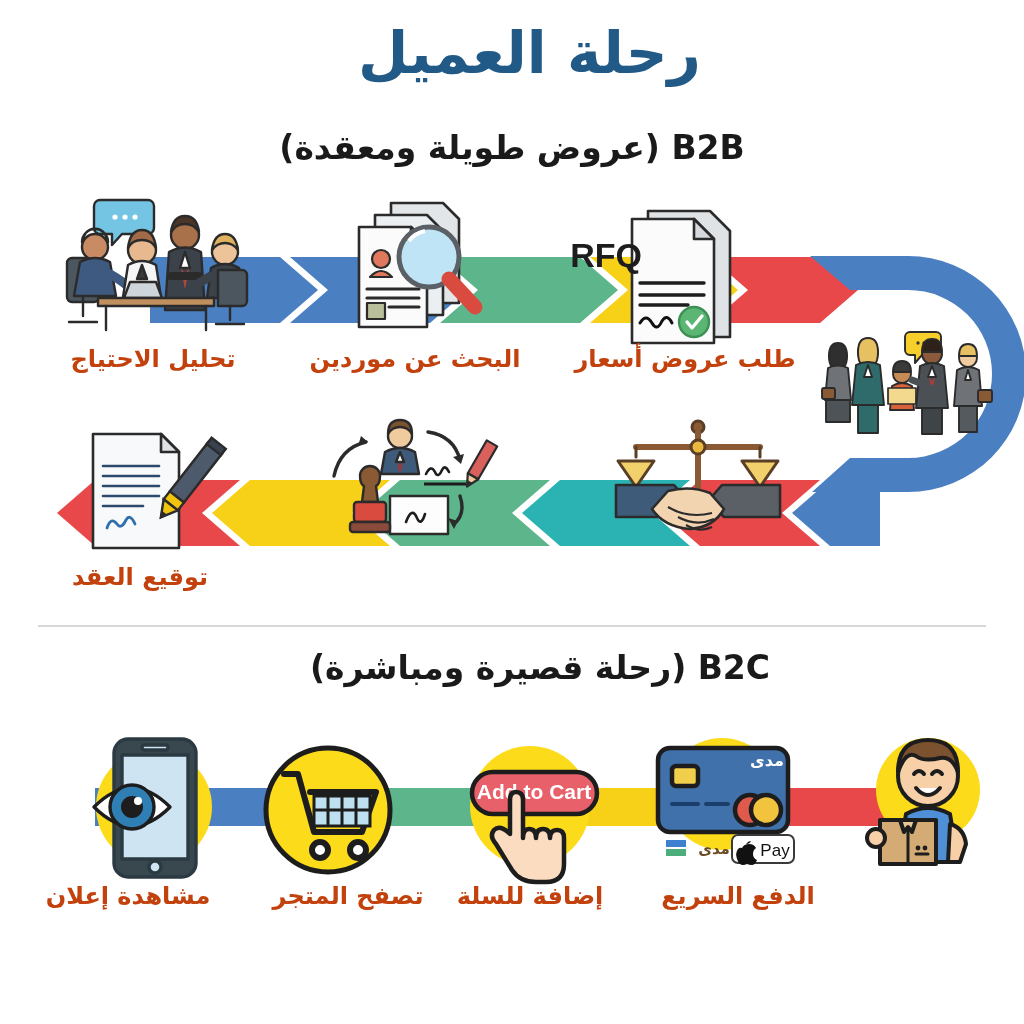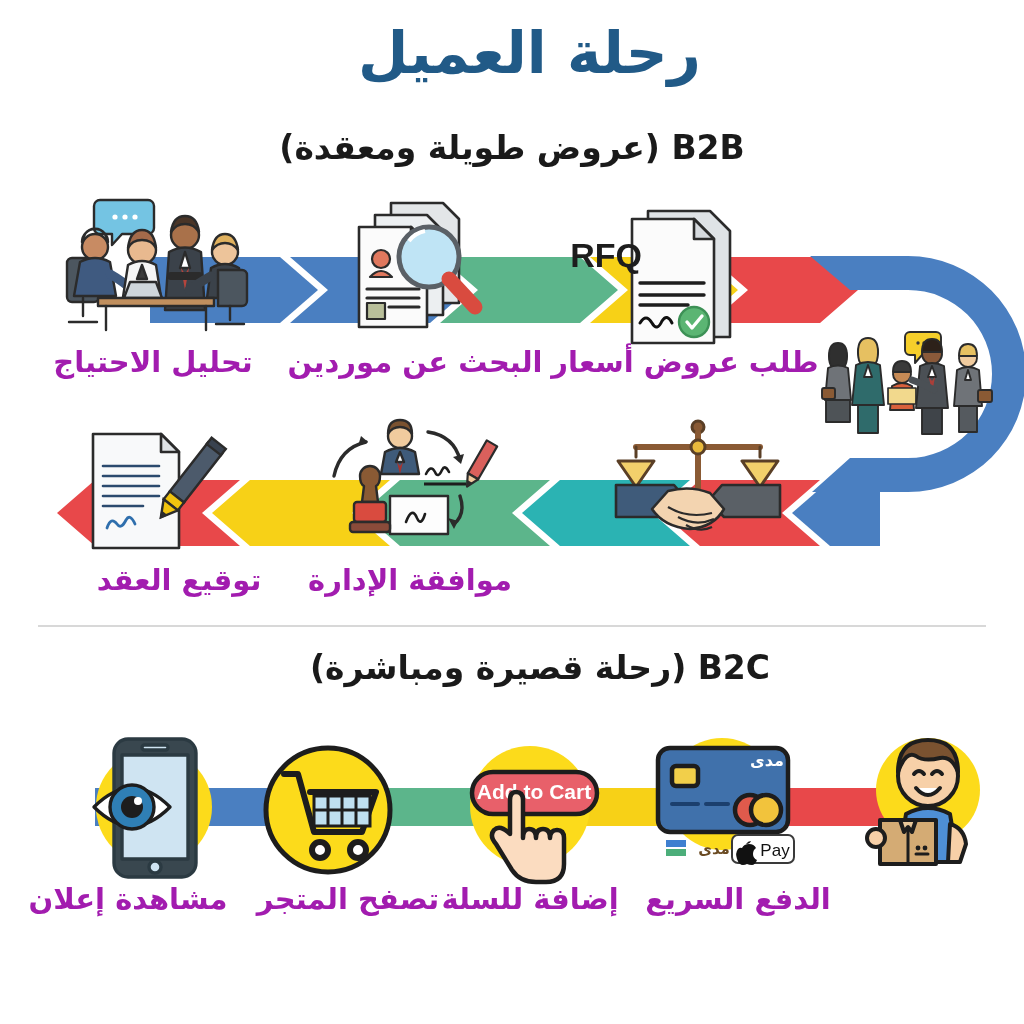--- a/index.html
+++ b/index.html
@@ -35,23 +35,23 @@
   .divider {
     position:absolute; left:38px; top:625px;
     width:948px; height:2px; background:#d8d8d8;
   }
 
   
   .band { position:absolute; }
   .label {
     position:absolute;
     text-align:left;
-    font-size:29px;
+    font-size:24px;
     font-weight:bold;
-    color:#a21caf;
+    color:#c2410c;
     white-space:nowrap;
     transform:translateX(-50%);
   }
   .icon { position:absolute; }
   svg { display:block; overflow:visible; }
 </style>
 </head>
 <body>
 
 <div class="page">
@@ -249,21 +249,21 @@
       <path d="M22,100 q4,-12 10,-4 q4,6 9,-4 q4,-7 9,4" stroke="#2f6fad" stroke-width="2.8" fill="none" stroke-linecap="round"></path>
       <g transform="rotate(38 96 62)">
         <path d="M88,8 h18 v62 h-18 z" fill="#4c5a6b" stroke="#2b2b2b" stroke-width="2.4"></path>
         <path d="M88,70 h18 v10 h-18 z" fill="#f1c40f" stroke="#2b2b2b" stroke-width="2.4"></path>
         <path d="M88,80 l9,16 l9,-16 z" fill="#f1c40f" stroke="#2b2b2b" stroke-width="2.4"></path>
         <path d="M93,90 l4,8 l4,-8 z" fill="#2b2b2b"></path>
         <path d="M88,2 h18 v8 h-18 z" fill="#39424f" stroke="#2b2b2b" stroke-width="2.4"></path>
       </g>
     </svg>
   </div>
-  <div class="label" style="left:140px;top:563px;margin-left:39px;">توقيع العقد</div>
+  <div class="label" style="left:140px;top:563px;">توقيع العقد</div>
 
   <div class="icon" style="left:328px;top:418px;">
     <svg width="185" height="135" viewBox="0 0 185 135">
       <g stroke="#2b2b2b" stroke-width="2.4" stroke-linejoin="round" fill="none">
 
         <path d="M6,58 q6,-28 32,-34" stroke-width="3.4" stroke-linecap="round"></path>
         <path d="M33,18 l7,6 l-10,4z" fill="#2b2b2b" stroke="none"></path>
 
         <circle cx="72" cy="18" r="12" fill="#f0cb9e"></circle>
         <path d="M60,16 q0,-14 12,-14 q12,0 12,14 q-4,-7 -12,-7 q-8,0 -12,7z" fill="#7a5230"></path>
@@ -287,21 +287,20 @@
 
         <rect x="62" y="78" width="58" height="38" fill="#fdfdfd" stroke-width="2.4"></rect>
         <path d="M78,104 q6,-16 11,-4 q4,9 8,-4" stroke="#1d1d1d" stroke-width="2.6" stroke-linecap="round"></path>
 
         <path d="M32,58 a10,10 0 0 1 20,0 q0,8 -4,10 l2,16 h-16 l2,-16 q-4,-2 -4,-10z" fill="#8a5a34" stroke-width="2.4"></path>
         <rect x="26" y="84" width="32" height="20" rx="3" fill="#d94b3f" stroke-width="2.4"></rect>
         <rect x="22" y="104" width="40" height="10" rx="3" fill="#8a4b3a" stroke-width="2.4"></rect>
       </g>
     </svg>
   </div>
-  <div class="label" style="left:410px;top:563px;">موافقة الإدارة</div>
 
   <div class="icon" style="left:608px;top:415px;">
     <svg width="180" height="135" viewBox="0 0 180 135">
       <g stroke="#5a3f26" stroke-width="3" fill="none" stroke-linecap="round" stroke-linejoin="round">
         <circle cx="90" cy="12" r="6" fill="#8a5a34"></circle>
         <path d="M90,18 v68" stroke-width="6" stroke="#8a5a34"></path>
         <path d="M28,32 h124" stroke-width="6" stroke="#8a5a34"></path>
         <circle cx="90" cy="32" r="7" fill="#e8b93c" stroke-width="3"></circle>
         <path d="M28,32 v10 M152,32 v10"></path>
         <path d="M10,46 h36 l-18,26 z" fill="#f2d06b" stroke="#5a3f26" stroke-width="3"></path>

